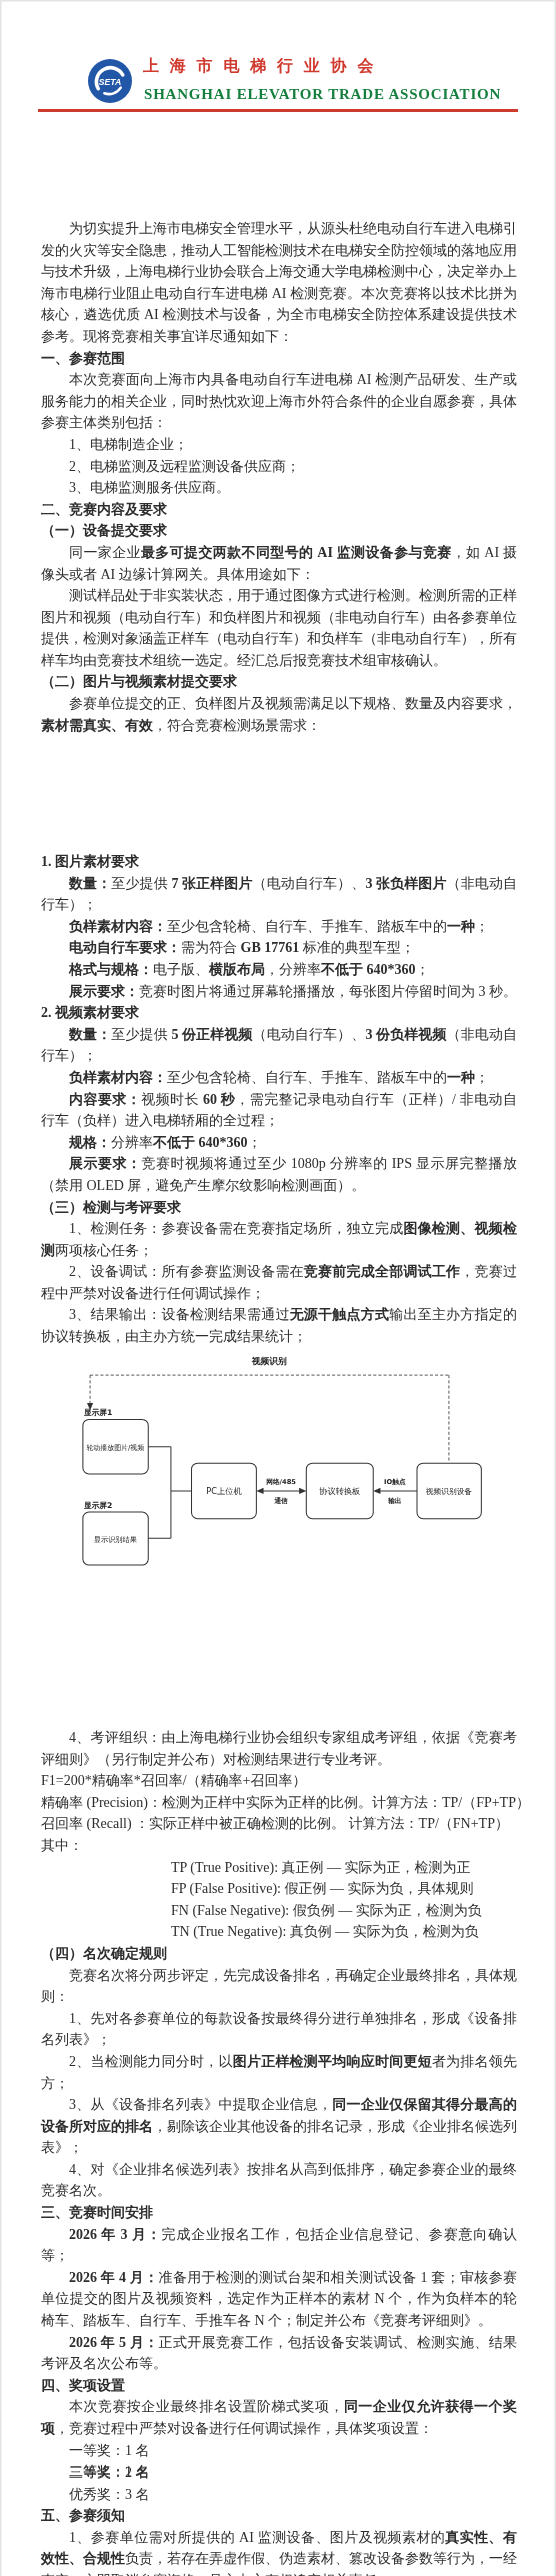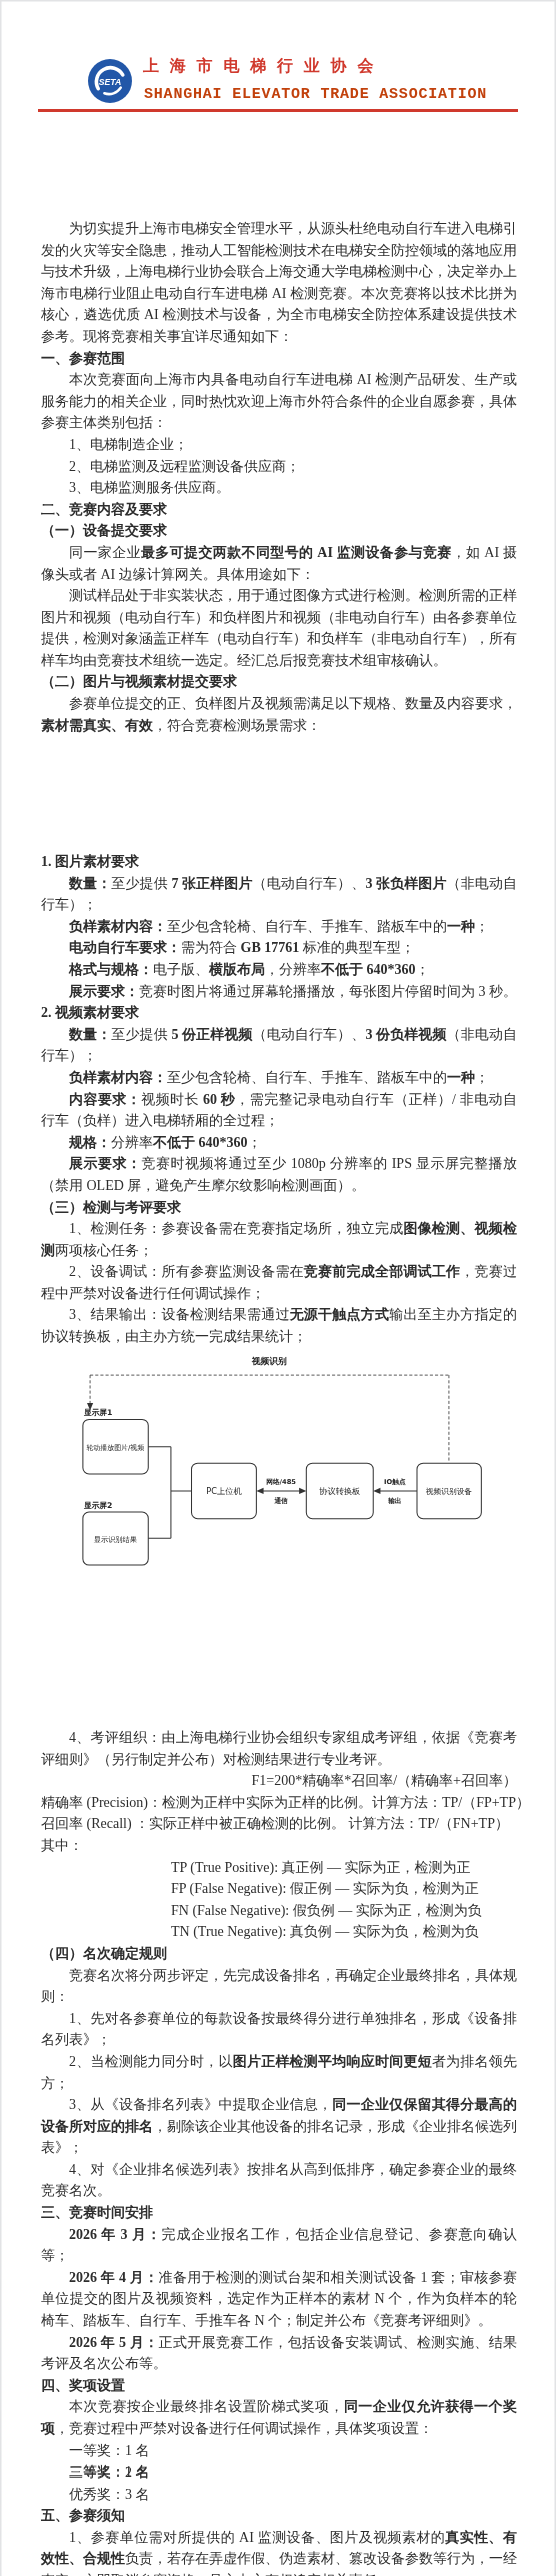--- a/index.html
+++ b/index.html
@@ -7,35 +7,35 @@
   .page{
     position:relative;width:556px;height:3935px;margin:0 auto;background:#fff;
     overflow:hidden;color:#2d2d2d;
     font-family:"Liberation Serif","DejaVu Serif",serif;
     box-shadow:inset 0 0 0 1.5px #e2e3e5;
   }
   
   .logo{position:absolute;left:87px;top:58px;width:46px;height:46px}
   .org-cn{position:absolute;left:143px;top:56px;font-family:"Liberation Sans","DejaVu Sans",sans-serif;
           font-weight:bold;font-size:16px;letter-spacing:10.8px;color:#d0392d;white-space:nowrap}
-  .org-en{position:absolute;left:144px;top:86px;font-family:Liberation Mono, monospace;
-          font-weight:bold;font-size:15px;letter-spacing:0.8px;color:#c2410c;white-space:nowrap}
+  .org-en{position:absolute;left:144px;top:86px;font-family:Liberation Serif, serif;
+          font-weight:bold;font-size:15px;letter-spacing:0.8px;color:#15803d;white-space:nowrap}
   .red-rule{position:absolute;left:38px;top:109px;width:480px;height:2.6px;background:#d0392d}
   .doc-title{position:absolute;left:0;top:140px;width:100%;text-align:center;
              font-size:17.5px;font-weight:bold;line-height:24px;color:#1e1e1e}
   
   .body-col{position:absolute;left:41px;width:476px;font-size:14px;line-height:21.6px}
   #p1{top:218px}
   #p2a{top:851px}
   #p2b{top:1727px}
   #p3{top:2462px}
   .bl-h{font-weight:bold}
   .bl-p{text-indent:2em;text-align:justify}
   .bl-pp{white-space:nowrap}
-  .bl-c{text-align:right}
+  .bl-c{text-align:left}
   .bl-li{padding-left:130px;white-space:nowrap}
   .bold{font-weight:bold}
   
   .flow{position:absolute;left:0;top:1348px;width:556px;height:289px}
   .flow text{font-family:"DejaVu Sans","Liberation Sans",sans-serif;fill:#222}
 </style>
 </head>
 <body>
 
 <div class="page">
@@ -122,21 +122,21 @@
     <text x="767" y="300" text-anchor="middle" font-size="13" font-weight="600">输出</text>
   </svg>
 
   <div id="p2b" class="body-col">
       <div class="bl-p"><span>4、考评组织：由上海电梯行业协会组织专家组成考评组，依据《竞赛考评细则》（另行制定并公布）对检测结果进行专业考评。</span></div>
       <div class="bl-c"><span>F1=200*精确率*召回率/（精确率+召回率）</span></div>
       <div class="bl-pp"><span>精确率 (Precision)：检测为正样中实际为正样的比例。计算方法：TP/（FP+TP）</span></div>
       <div class="bl-pp"><span>召回率 (Recall) ：实际正样中被正确检测的比例。 计算方法：TP/（FN+TP）</span></div>
       <div class="bl-pp"><span>其中：</span></div>
       <div class="bl-li"><span>TP (True Positive): 真正例 — 实际为正，检测为正</span></div>
-      <div class="bl-li"><span>FP (False Negative): 假正例 — 实际为负，检测为正</span></div>
+      <div class="bl-li"><span>FP (False Positive): 假正例 — 实际为负，具体规则</span></div>
       <div class="bl-li"><span>FN (False Negative): 假负例 — 实际为正，检测为负</span></div>
       <div class="bl-li"><span>TN (True Negative): 真负例 — 实际为负，检测为负</span></div>
       <div class="bl-h"><span>（四）名次确定规则</span></div>
       <div class="bl-p"><span>竞赛名次将分两步评定，先完成设备排名，再确定企业最终排名，具体规则：</span></div>
       <div class="bl-p"><span>1、先对各参赛单位的每款设备按最终得分进行单独排名，形成《设备排名列表》；</span></div>
       <div class="bl-p"><span>2、当检测能力同分时，以</span><span class="bold">图片正样检测平均响应时间更短</span><span>者为排名领先方；</span></div>
       <div class="bl-p"><span>3、从《设备排名列表》中提取企业信息，</span><span class="bold">同一企业仅保留其得分最高的设备所对应的排名</span><span>，剔除该企业其他设备的排名记录，形成《企业排名候选列表》；</span></div>
       <div class="bl-p"><span>4、对《企业排名候选列表》按排名从高到低排序，确定参赛企业的最终竞赛名次。</span></div>
       <div class="bl-h"><span>三、竞赛时间安排</span></div>
       <div class="bl-p"><span class="bold">2026 年 3 月：</span><span>完成企业报名工作，包括企业信息登记、参赛意向确认等；</span></div>

